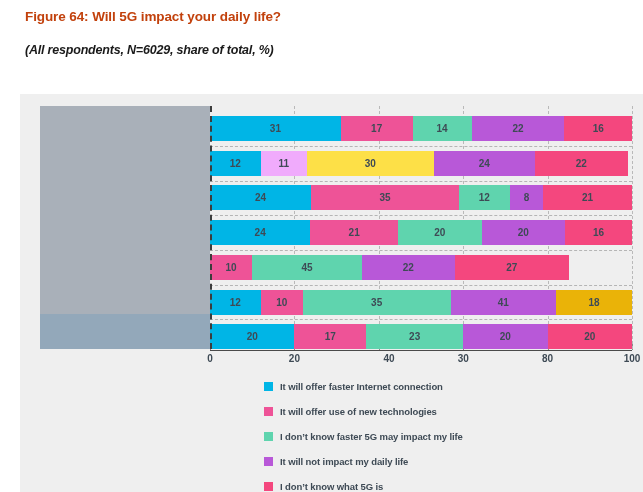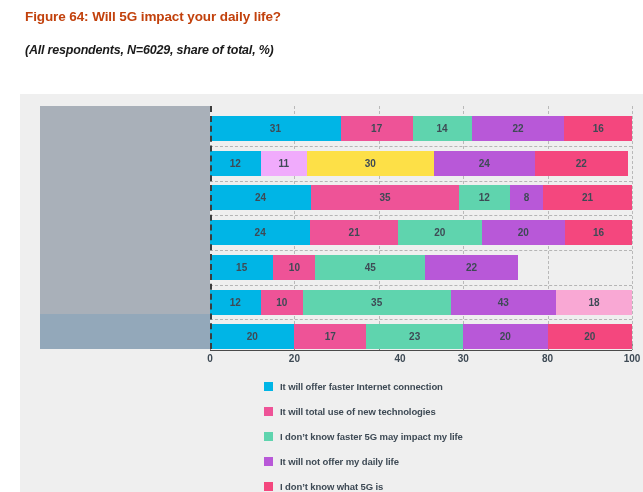--- a/index.html
+++ b/index.html
@@ -275,34 +275,34 @@
             <div class="seg" style="width: 101.28px; background: rgb(0, 181, 230);">24</div>
             <div class="seg" style="width: 88.62px; background: rgb(238, 83, 151);">21</div>
             <div class="seg" style="width: 84.4px; background: rgb(95, 212, 174);">20</div>
             <div class="seg" style="width: 84.4px; background: rgb(184, 88, 216);">20</div>
             <div class="seg" style="width: 67.52px; background: rgb(244, 71, 126);">16</div>
           </div>
         </div>
         <div class="row" style="top: 148.8px;">
           <div class="row-label">Montenegro</div>
           <div class="row-bar">
-            <div class="seg" style="width: 63.3px; background: rgb(0, 181, 230);">15</div>
             <div class="seg" style="width: 42.2px; background: rgb(238, 83, 151);">10</div>
             <div class="seg" style="width: 109.72px; background: rgb(95, 212, 174);">45</div>
             <div class="seg" style="width: 92.84px; background: rgb(184, 88, 216);">22</div>
+            <div class="seg" style="width: 113.94px; background: rgb(244, 71, 126);">27</div>
           </div>
         </div>
         <div class="row" style="top: 183.5px;">
           <div class="row-label">Serbia</div>
           <div class="row-bar">
             <div class="seg" style="width: 50.64px; background: rgb(0, 181, 230);">12</div>
             <div class="seg" style="width: 42.2px; background: rgb(238, 83, 151);">10</div>
             <div class="seg" style="width: 147.7px; background: rgb(95, 212, 174);">35</div>
-            <div class="seg" style="width: 105.5px; background: rgb(184, 88, 216);">43</div>
-            <div class="seg" style="width: 75.96px; background: #f9a8d4;">18</div>
+            <div class="seg" style="width: 105.5px; background: rgb(184, 88, 216);">41</div>
+            <div class="seg" style="width: 75.96px; background: #eab308;">18</div>
           </div>
         </div>
         <div class="row" style="top: 218.2px;">
           <div class="row-label">Western Balkans</div>
           <div class="row-bar">
             <div class="seg" style="width: 84.4px; background: rgb(0, 181, 230);">20</div>
             <div class="seg" style="width: 71.74px; background: rgb(238, 83, 151);">17</div>
             <div class="seg" style="width: 97.06px; background: rgb(95, 212, 174);">23</div>
             <div class="seg" style="width: 84.4px; background: rgb(184, 88, 216);">20</div>
             <div class="seg" style="width: 84.4px; background: rgb(244, 71, 126);">20</div>
@@ -313,45 +313,45 @@
     <div id="axis-line-v"></div>
   </div>
 
   <div id="x-axis"></div>
   <div id="xticks">
       <div class="xtick-mark" style="left: 190px;"></div>
       <div class="xtick" style="left: 190px;">0</div>
       <div class="xtick-mark" style="left: 274.4px;"></div>
       <div class="xtick" style="left: 274.4px;">20</div>
       <div class="xtick-mark" style="left: 358.8px;"></div>
-      <div class="xtick" style="left: 380px;">40</div>
+      <div class="xtick" style="left: 369px;">40</div>
       <div class="xtick-mark" style="left: 443.2px;"></div>
       <div class="xtick" style="left: 443.2px;">30</div>
       <div class="xtick-mark" style="left: 527.6px;"></div>
       <div class="xtick" style="left: 527.6px;">80</div>
       <div class="xtick-mark" style="left: 612px;"></div>
       <div class="xtick" style="left: 612px;">100</div>
     </div>
 
   <div id="legend">
       <div class="legend-item">
         <span class="legend-swatch" style="background: rgb(0, 181, 230);"></span>
         <span class="legend-label">It will offer faster Internet connection</span>
       </div>
       <div class="legend-item">
         <span class="legend-swatch" style="background: rgb(238, 83, 151);"></span>
-        <span class="legend-label">It will total use of new technologies</span>
+        <span class="legend-label">It will offer use of new technologies</span>
       </div>
       <div class="legend-item">
         <span class="legend-swatch" style="background: rgb(95, 212, 174);"></span>
         <span class="legend-label">I don’t know faster 5G may impact my life</span>
       </div>
       <div class="legend-item">
         <span class="legend-swatch" style="background: rgb(184, 88, 216);"></span>
-        <span class="legend-label">It will not offer my daily life</span>
+        <span class="legend-label">It will not impact my daily life</span>
       </div>
       <div class="legend-item">
         <span class="legend-swatch" style="background: rgb(244, 71, 126);"></span>
         <span class="legend-label">I don’t know what 5G is</span>
       </div>
     </div>
 
 </div>
 
 </body></html>

